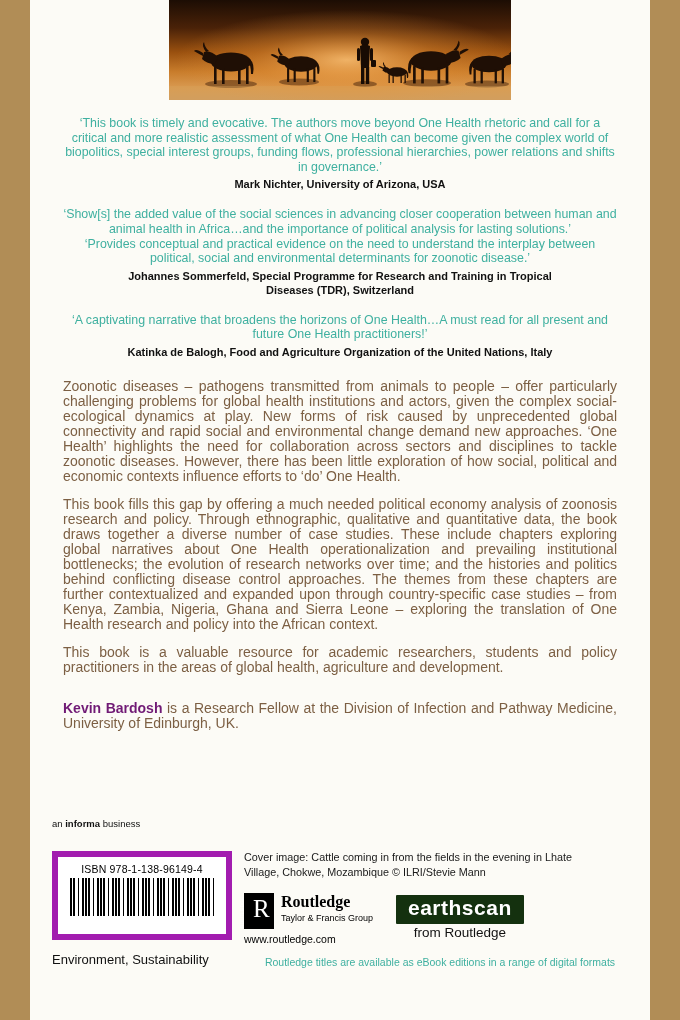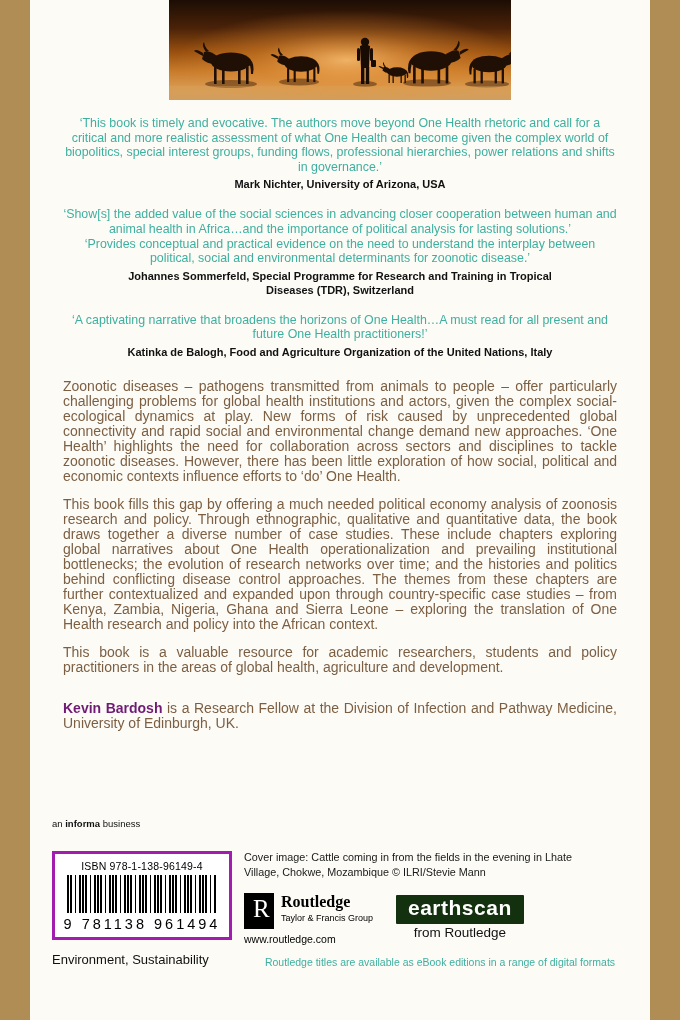--- a/index.html
+++ b/index.html
@@ -35,21 +35,21 @@
   }
   .bio { margin-top:26px; margin-bottom:0; }
   .bio .bio-name { font-weight:700; color:#701a75; }
 
   
   .informa { position:absolute; left:52px; top:818px; font-size:9.5px; color:#111; }
   .informa .inf-b { font-weight:700; }
 
   .barcode-box {
     position:absolute; left:52px; top:851px; width:180px; height:89px;
-    background:#ffffff; border:3px solid #a21caf; text-align:center;
+    background:#ffffff; border:6px solid #a21caf; text-align:center;
   }
   .isbn-label { font-size:10.5px; color:#000; margin-top:6px; letter-spacing:0.2px; }
   .bars {
     height:38px; margin:3px 12px 0;
     background:repeating-linear-gradient(90deg,
       #000 0 2px, #fff 2px 3px, #000 3px 5px, #fff 5px 8px,
       #000 8px 9px, #fff 9px 12px, #000 12px 14px, #fff 14px 15px);
   }
   .isbn-digits { font-size:14.5px; color:#000; letter-spacing:3px; margin-top:3px; }
 
@@ -170,21 +170,20 @@
       <p>This book is a valuable resource for academic researchers, students and policy practitioners in the areas of global health, agriculture and development.</p>
       <p class="bio"><span class="bio-name">Kevin Bardosh</span><span> is a Research Fellow at the Division of Infection and Pathway Medicine, University of Edinburgh, UK.</span></p>
     </div>
   </div>
 
   <div class="informa"><span>an </span><span class="inf-b">informa</span><span> business</span></div>
 
   <div class="barcode-box">
     <div class="isbn-label">ISBN 978-1-138-96149-4</div>
     <div class="bars"></div>
-    <div class="isbn-digits">9 781138 961494</div>
   </div>
 
   <div class="caption">Cover image: Cattle coming in from the fields in the evening in Lhate Village, Chokwe, Mozambique © ILRI/Stevie Mann</div>
 
   <div class="routledge">
     <div class="rl-mark">
       <span class="rl-r">R</span>
       <span class="rl-vert">ROUTLEDGE</span>
     </div>
     <div class="rl-text">

